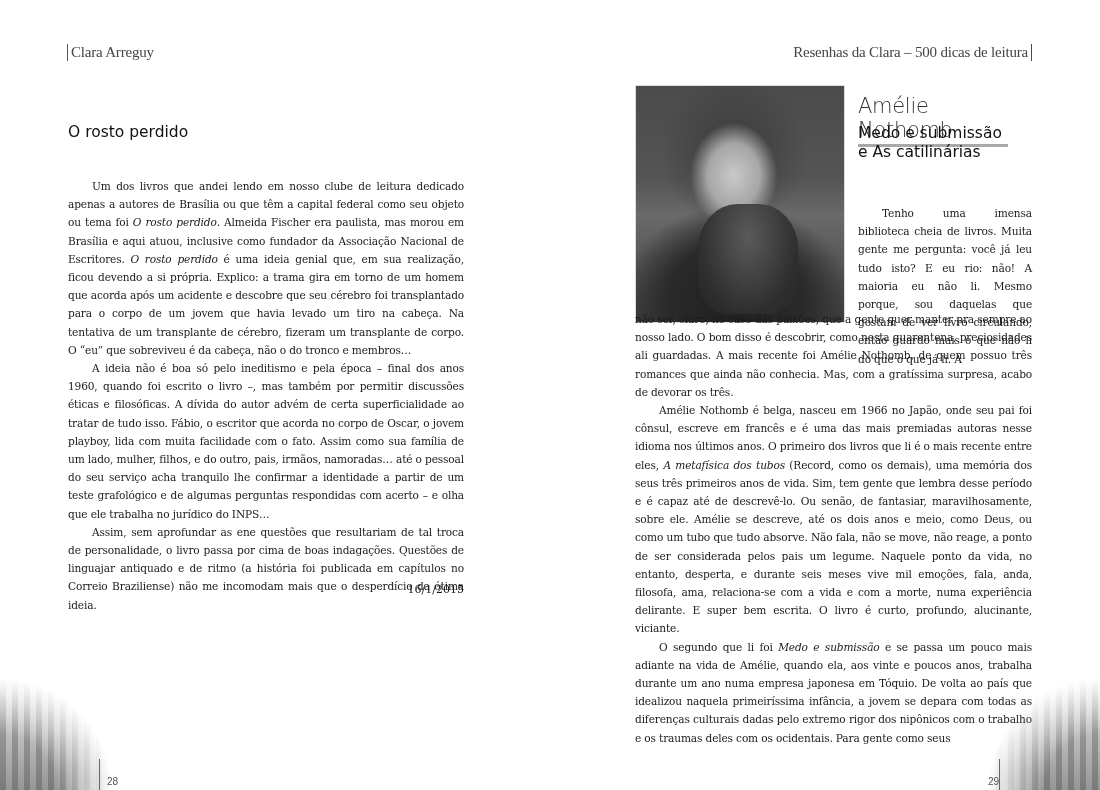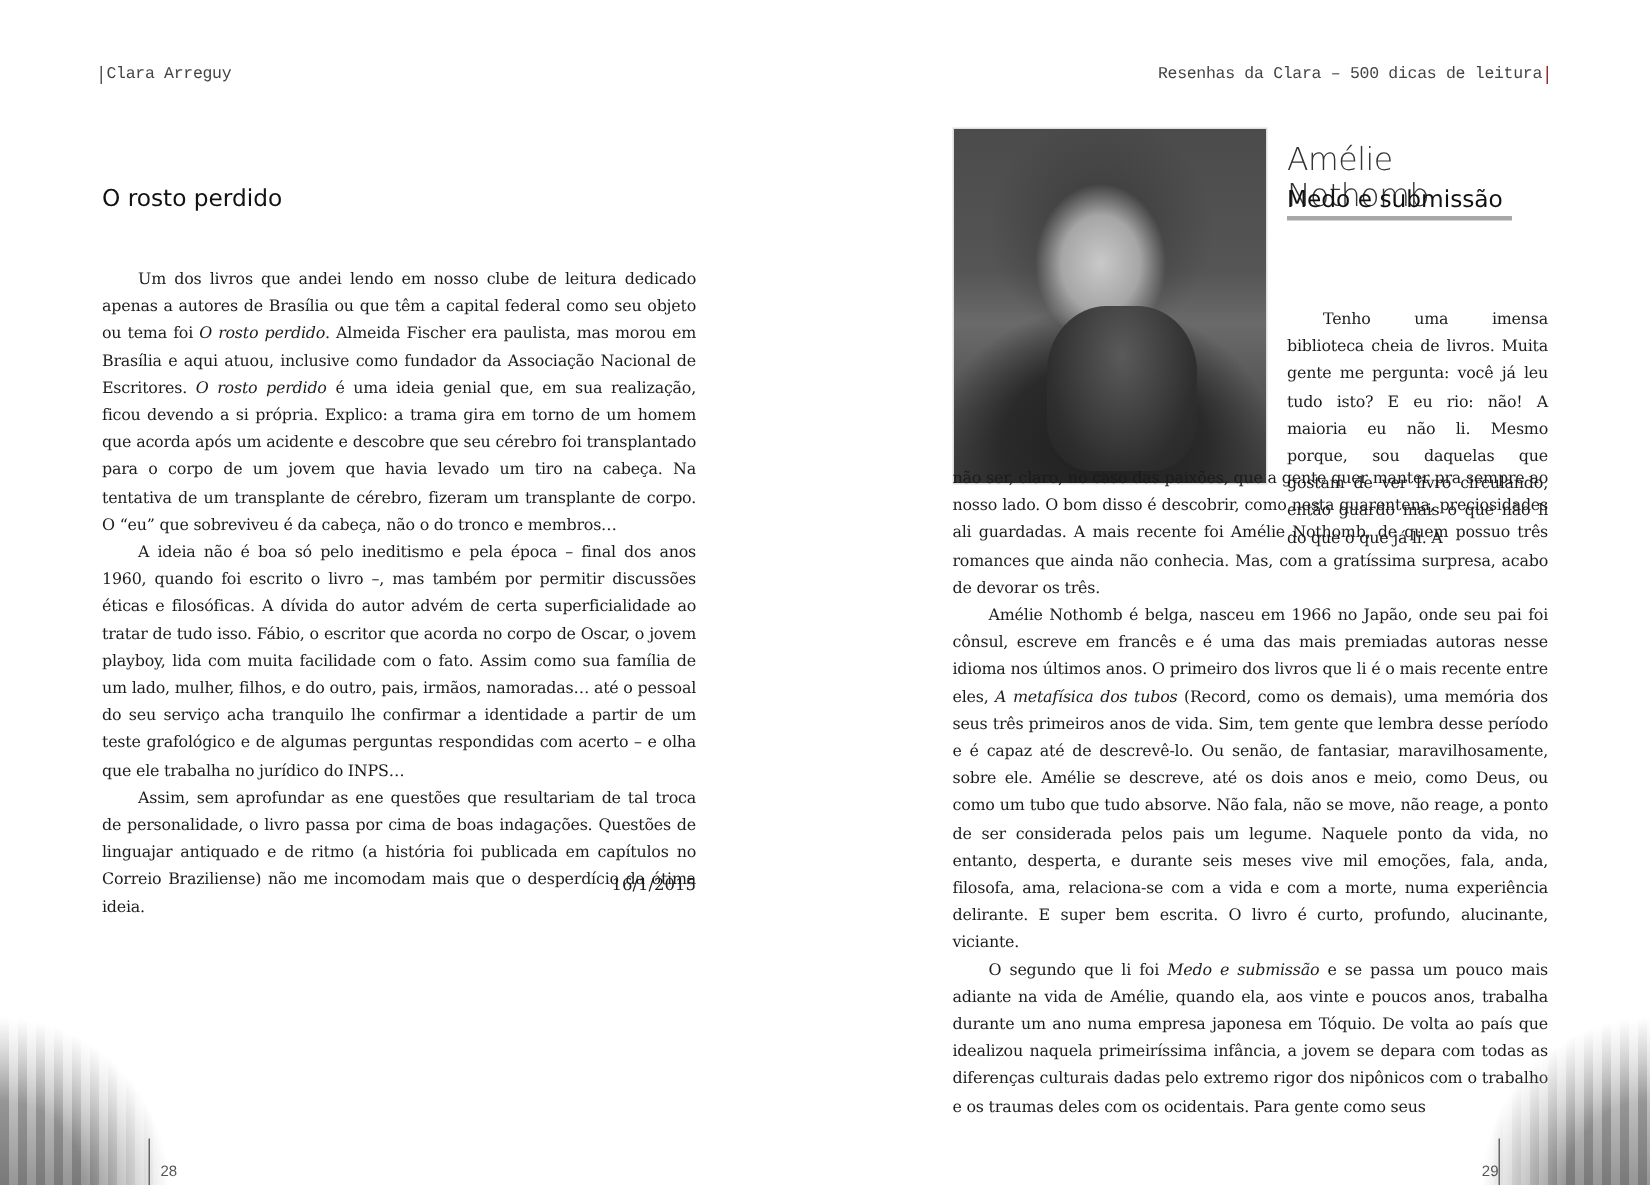--- a/index.html
+++ b/index.html
@@ -5,21 +5,21 @@
   * { margin: 0; padding: 0; box-sizing: border-box; }
   html, body { width: 1100px; height: 790px; background: #ffffff; overflow: hidden; }
   body { position: relative; font-family: "DejaVu Serif", serif; color: #1a1a1a; }
 
   .page { position: absolute; top: 0; height: 790px; width: 550px; }
   .page-left { left: 0; }
   .page-right { left: 550px; }
 
   .running-head {
     position: absolute; top: 44px;
-    font-family: Liberation Mono, monospace; font-size: 11px; color: #444;
+    font-family: Liberation Serif, serif; font-size: 15px; color: #444;
     letter-spacing: -0.2px;
   }
   .running-head-left { left: 67px; border-left: 1px solid #555; padding-left: 3px; }
   .running-head-right { right: 68px; border-right: 1px solid #b91c1c; padding-right: 3px; text-align: right; }
 
   .author-name {
     font-family: "DejaVu Sans", sans-serif; font-weight: 200;
     font-size: 21px; color: #333; letter-spacing: -0.3px;
     padding-bottom: 2px; border-bottom: 3px solid #a8a8a8; display: inline-block;
   }
@@ -105,20 +105,21 @@
 
   <div class="photo" aria-label="author-portrait-photo">
     <div class="scarf"></div>
   </div>
 
   <div class="right-author">
     <span class="author-name">Amélie Nothomb</span>
   </div>
   <div class="right-title book-title">
     <div>Medo e submissão</div>
+    <div>e As catilinárias</div>
   </div>
 
   <div class="right-body-narrow body-text">
     <p>Tenho uma imensa biblioteca cheia de livros. Muita gente me pergunta: você já leu tudo isto? E eu rio: não! A maioria eu não li. Mesmo porque, sou daquelas que gostam de ver livro circulando, então guardo mais o que não li do que o que já li. A</p>
   </div>
 
   <div class="right-body-wide body-text">
     <p class="cont"><span>não ser, claro, no caso das paixões, que a gente quer manter pra sempre ao nosso lado. O bom disso é descobrir, como nesta quarentena, preciosidades ali guardadas. A mais recente foi Amélie Nothomb, de quem possuo três romances que ainda não conhecia. Mas, com a gratíssima surpresa, acabo de devorar os três.</span></p>
     <p><span>Amélie Nothomb é belga, nasceu em 1966 no Japão, onde seu pai foi cônsul, escreve em francês e é uma das mais premiadas autoras nesse idioma nos últimos anos. O primeiro dos livros que li é o mais recente entre eles, </span><em>A metafísica dos tubos</em><span> (Record, como os demais), uma memória dos seus três primeiros anos de vida. Sim, tem gente que lembra desse período e é capaz até de descrevê-lo. Ou senão, de fantasiar, maravilhosamente, sobre ele. Amélie se descreve, até os dois anos e meio, como Deus, ou como um tubo que tudo absorve. Não fala, não se move, não reage, a ponto de ser considerada pelos pais um legume. Naquele ponto da vida, no entanto, desperta, e durante seis meses vive mil emoções, fala, anda, filosofa, ama, relaciona-se com a vida e com a morte, numa experiência delirante. E super bem escrita. O livro é curto, profundo, alucinante, viciante.</span></p>
     <p><span>O segundo que li foi </span><em>Medo e submissão</em><span> e se passa um pouco mais adiante na vida de Amélie, quando ela, aos vinte e poucos anos, trabalha durante um ano numa empresa japonesa em Tóquio. De volta ao país que idealizou naquela primeiríssima infância, a jovem se depara com todas as diferenças culturais dadas pelo extremo rigor dos nipônicos com o trabalho e os traumas deles com os ocidentais. Para gente como seus</span></p>

